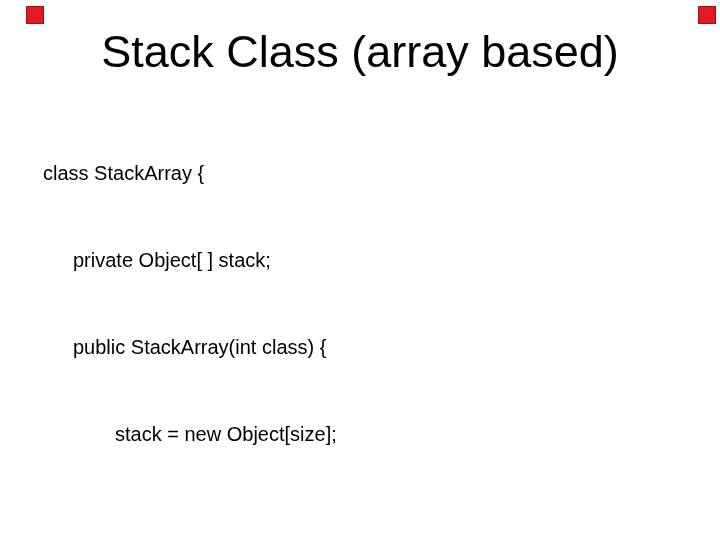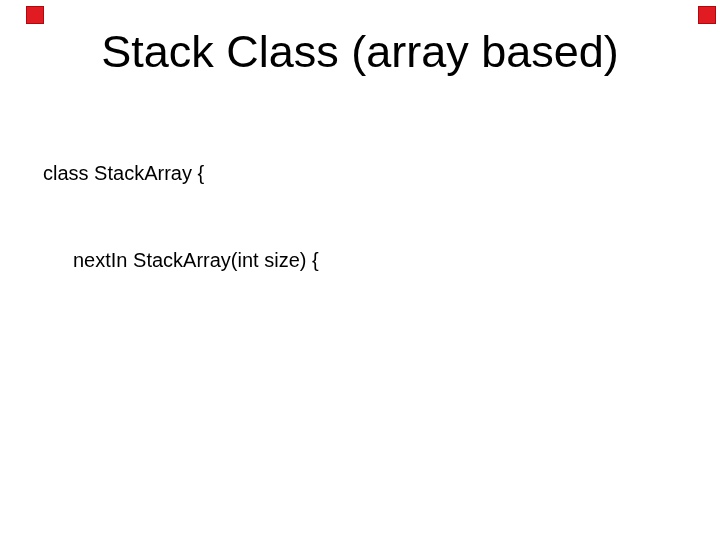--- a/index.html
+++ b/index.html
@@ -66,21 +66,23 @@
 
 <div class="slide">
 
   <div class="corner-marker tl"></div>
   <div class="corner-marker tr"></div>
 
   <div class="slide-title">Stack Class (array based)</div>
 
   <div class="code-block">
     <div class="code-line indent-0">class StackArray {</div>
-    <div class="code-line indent-1">nextIn StackArray(int size) {</div>
+    <div class="code-line indent-1">private Object[ ] stack;</div>
+    <div class="code-line indent-1">public StackArray(int class) {</div>
+    <div class="code-line indent-2">stack = new Object[size];</div>
     
     
     
     
     
     
     
     
   </div>
 

